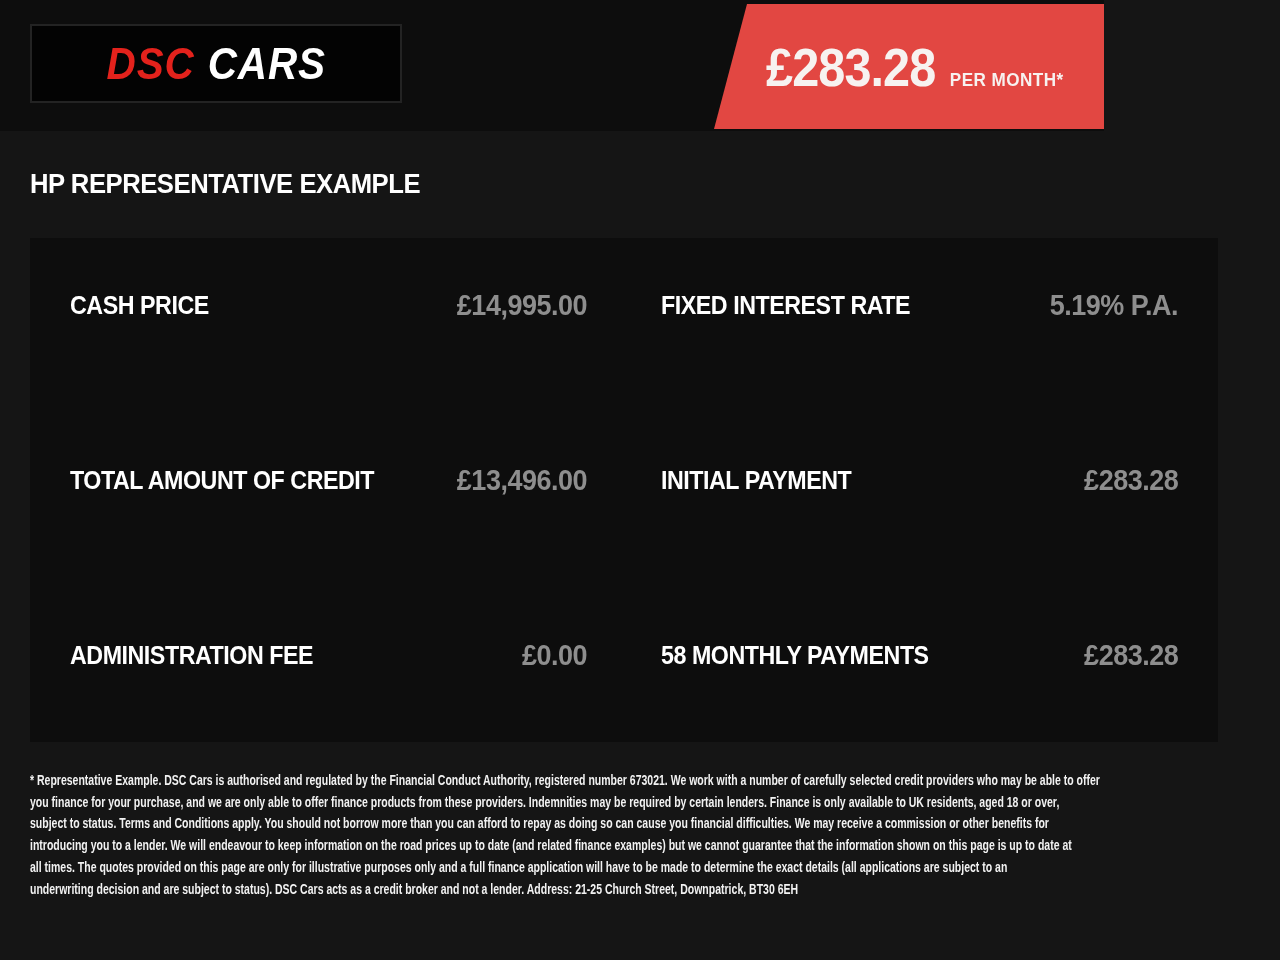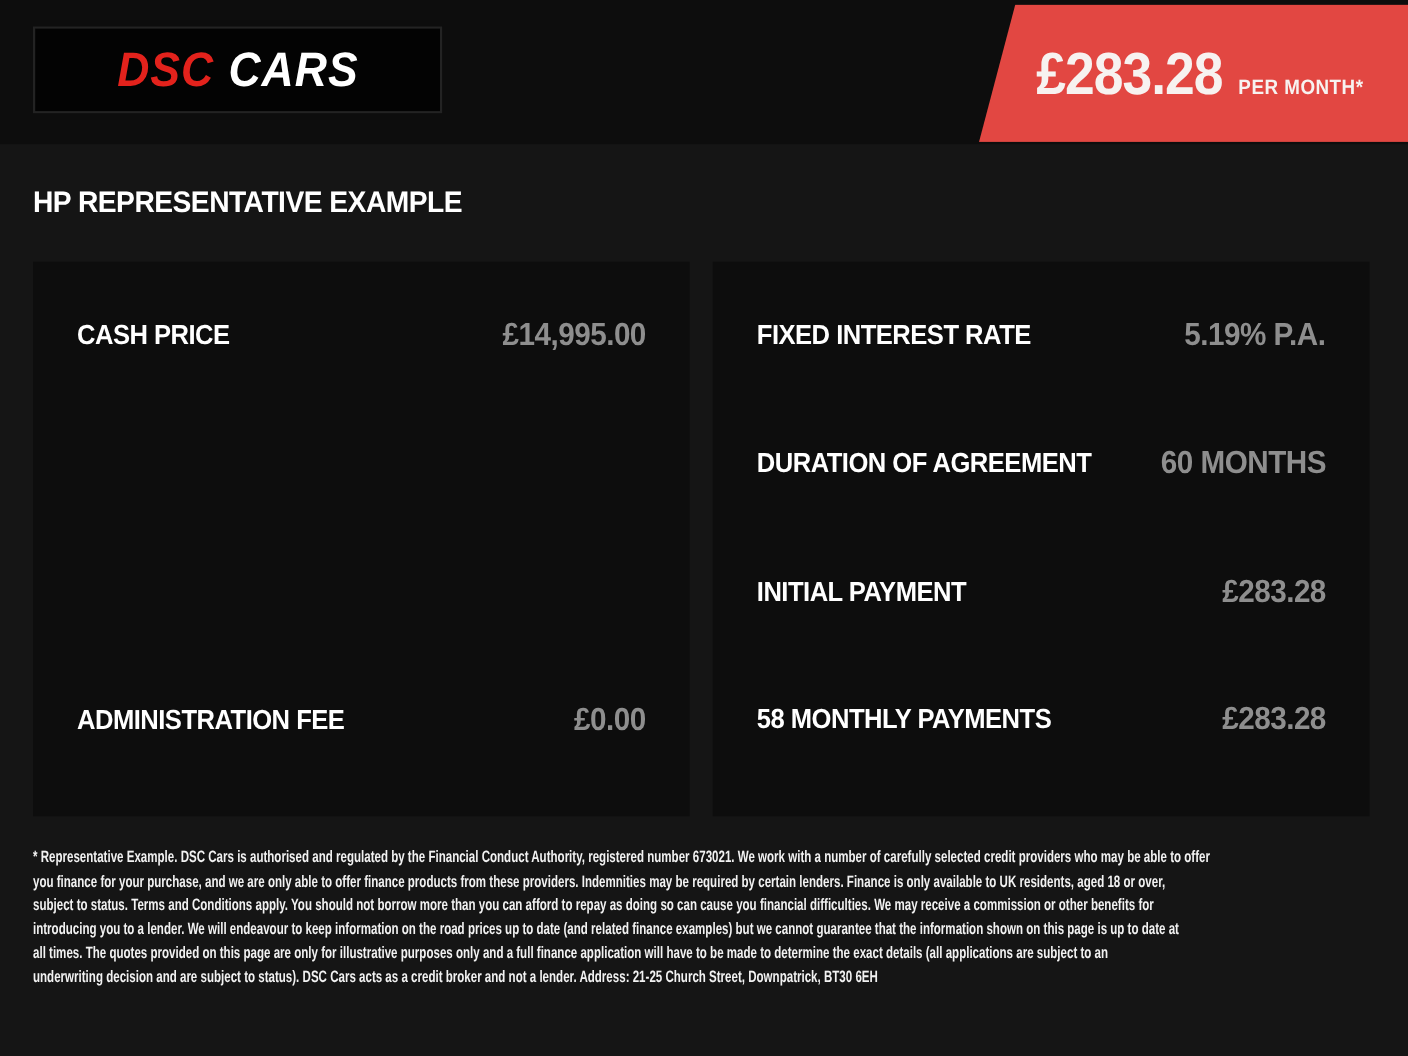--- a/index.html
+++ b/index.html
@@ -7,21 +7,21 @@
   body {
     position: relative;
     background: #151515;
     font-family: "Liberation Sans", sans-serif;
     overflow: hidden;
     color: #fff;
   }
   
   .header {
     position: absolute; top: 0; left: 0;
-    width: 1280px; height: 131px;
+    width: 1104px; height: 131px;
     background: #0d0d0d;
   }
   .logo-box {
     position: absolute; left: 30px; top: 24px;
     width: 372px; height: 79px;
     background: #030303;
     border: 2px solid #232323;
     display: flex; align-items: center; justify-content: center;
   }
   .logo-text {
@@ -56,21 +56,21 @@
   }
   
   .panel {
     position: absolute; top: 238px;
     width: 597px; height: 504px;
     background: #0d0d0d;
     padding: 49px 40px 69px 40px;
     display: flex; flex-direction: column; justify-content: space-between;
   }
   .panel-left { left: 30px; }
-  .panel-right { left: 648px; }
+  .panel-right { left: 621px; }
   .finance-row {
     display: flex; justify-content: space-between; align-items: center;
     height: 36px;
   }
   .finance-label {
     font-size: 25px; font-weight: bold; color: #ffffff;
     letter-spacing: -0.5px; white-space: nowrap;
     transform: scaleX(0.93); transform-origin: left center;
   }
   .finance-value {
@@ -107,33 +107,33 @@
 </div>
 
 <div class="page-heading">HP REPRESENTATIVE EXAMPLE</div>
 
 <div class="panel panel-left">
   <div class="finance-row">
     <span class="finance-label">CASH PRICE</span>
     <span class="finance-value">£14,995.00</span>
   </div>
   <div class="finance-row">
+    <span class="finance-label">TOTAL AMOUNT OF CREDIT</span>
+    <span class="finance-value">£13,496.00</span>
+  </div>
+  <div class="finance-row">
     <span class="finance-label">ADMINISTRATION FEE</span>
     <span class="finance-value">£0.00</span>
   </div>
 </div>
 
 <div class="panel panel-right">
   <div class="finance-row">
     <span class="finance-label">FIXED INTEREST RATE</span>
     <span class="finance-value">5.19% P.A.</span>
-  </div>
-  <div class="finance-row">
-    <span class="finance-label">DURATION OF AGREEMENT</span>
-    <span class="finance-value">60 MONTHS</span>
   </div>
   <div class="finance-row">
     <span class="finance-label">INITIAL PAYMENT</span>
     <span class="finance-value">£283.28</span>
   </div>
   <div class="finance-row">
     <span class="finance-label">58 MONTHLY PAYMENTS</span>
     <span class="finance-value">£283.28</span>
   </div>
 </div>

